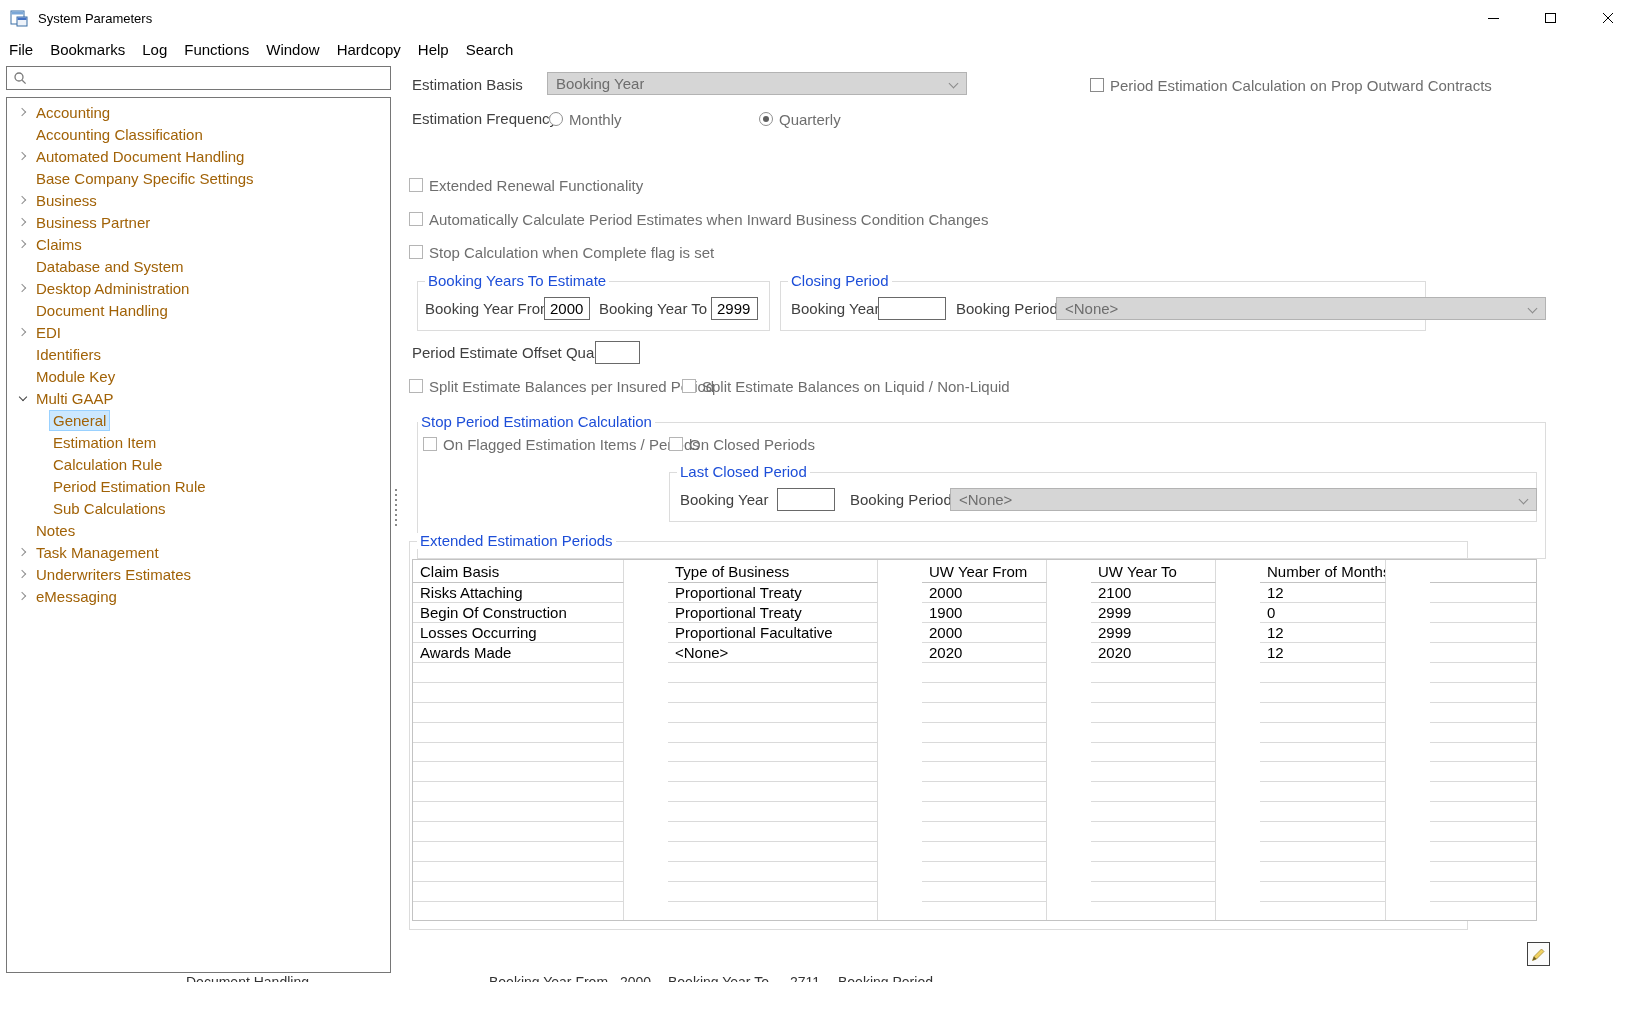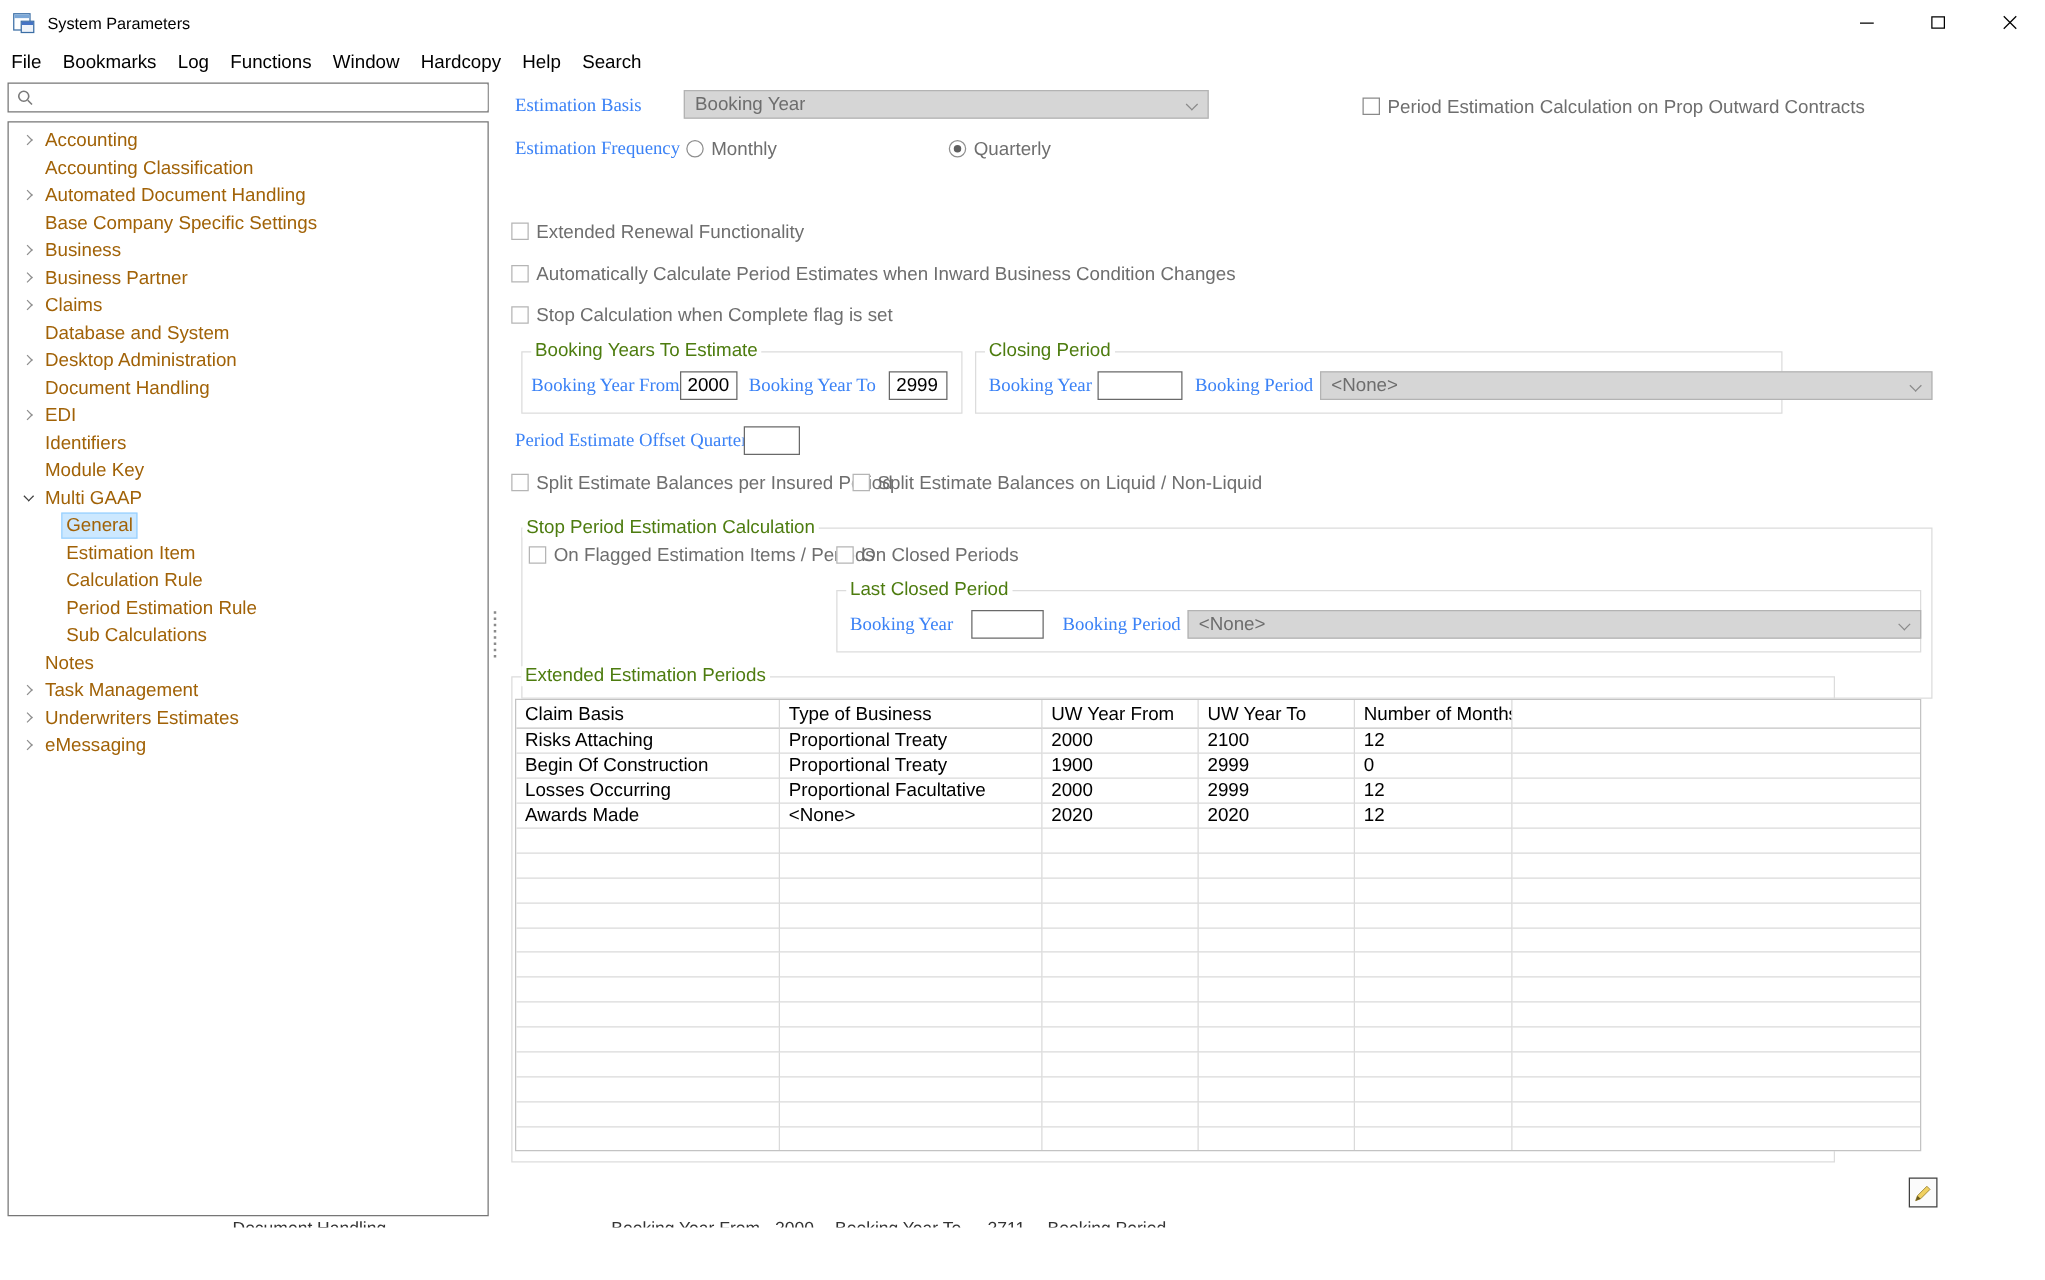--- a/index.html
+++ b/index.html
@@ -27,39 +27,39 @@
   .tree-item.lvl1 .chev-box{margin-left:25px;}
   .chev{width:6px;height:6px;border-right:1.4px solid #8f8f8f;border-bottom:1.4px solid #8f8f8f;display:block;}
   .chev.right{transform:rotate(-45deg);margin-left:-2px;}
   .chev.down{transform:rotate(45deg);border-color:#404040;margin-top:-2px;}
   .tree-label{margin-left:1px;padding:2px 4px;white-space:nowrap;color:#a16207;}
   .tree-label.selected{background:#cce8ff;border:1px solid #99d1ff;padding:1px 3px;}
 
   .splitter{position:absolute;left:392px;top:489px;width:7px;display:flex;flex-direction:column;align-items:center;gap:3px;cursor:col-resize;}
   .splitter .dot{width:2px;height:2px;background:#8a8a8a;flex:none;}
 
-  .flabel{position:absolute;line-height:16px;white-space:nowrap;color:#3b82f6;font-family:Liberation Serif, serif;}
+  .flabel{position:absolute;line-height:16px;white-space:nowrap;color:#404040;}
   .combo{position:absolute;height:23px;display:flex;align-items:center;padding:0 24px 0 8px;}
   .combo.disabled{background:#d6d6d6;border:1px solid #b3b3b3;color:#6d6d6d;}
   .combo-val{white-space:nowrap;overflow:hidden;}
   .combo-arrow{position:absolute;right:9px;top:7px;width:7px;height:7px;border-right:1.4px solid #8a8a8a;border-bottom:1.4px solid #8a8a8a;transform:rotate(45deg);}
   .tinput{position:absolute;height:23px;border:1px solid #696969;background:#fff;font:15px "Liberation Sans",sans-serif;color:#000;padding:0 5px;outline:none;}
 
   .cbrow{position:absolute;height:16px;display:flex;align-items:center;text-align:center;}
   .cbox{width:14px;height:14px;border:1px solid #8a8a8a;background:#fff;flex:none;}
   .cbox.dis{border-color:#b5b5b5;}
   .radio{width:14px;height:14px;border:1px solid #8f8f8f;border-radius:50%;background:#fff;flex:none;display:flex;align-items:center;justify-content:center;}
   .rdot{width:6px;height:6px;border-radius:50%;background:#5f5f5f;}
   .cblabel{margin-left:6px;color:#6e6e6e;white-space:nowrap;}
 
   .groupbox{position:absolute;border:1px solid #dcdcdc;background:transparent;}
-  .gtitle{position:absolute;top:-9px;left:7px;background:#fff;padding:0 3px;color:#4d7c0f;white-space:nowrap;line-height:16px;}
+  .gtitle{position:absolute;top:-9px;left:7px;background:#fff;padding:0 3px;color:#1d4ed8;white-space:nowrap;line-height:16px;}
 
   .table{background:#fff;border:1px solid #c3c3c3;display:flex;flex-direction:column;overflow:hidden;position:absolute;}
-  .trow{display:flex;height:19.95px;flex:none;}
+  .trow{display:flex;height:19.95px;flex:none;gap:44px;}
   .trow.thead{height:23px;}
   .tcell{border-right:1px solid #dadada;border-bottom:1px solid #dadada;padding:0 7px;display:flex;align-items:center;white-space:nowrap;overflow:hidden;color:#000;}
   .thead .tcell{border-bottom:1px solid #c3c3c3;}
   .c0{width:211px;flex:none;}.c1{width:210px;flex:none;}.c2{width:125px;flex:none;}
   .c3{width:125px;flex:none;}.c4{width:126px;flex:none;}.c5{flex:1;border-right:none;}
 
   .edit-btn{position:absolute;width:23px;height:24px;border:1px solid #404040;background:#fbfbfb;display:flex;align-items:center;justify-content:center;padding:0;}
 
   .clip-strip{position:absolute;left:0;top:974px;width:1636px;height:8px;overflow:hidden;}
   .frag{position:absolute;top:0;font-size:14px;color:#333;white-space:nowrap;}

